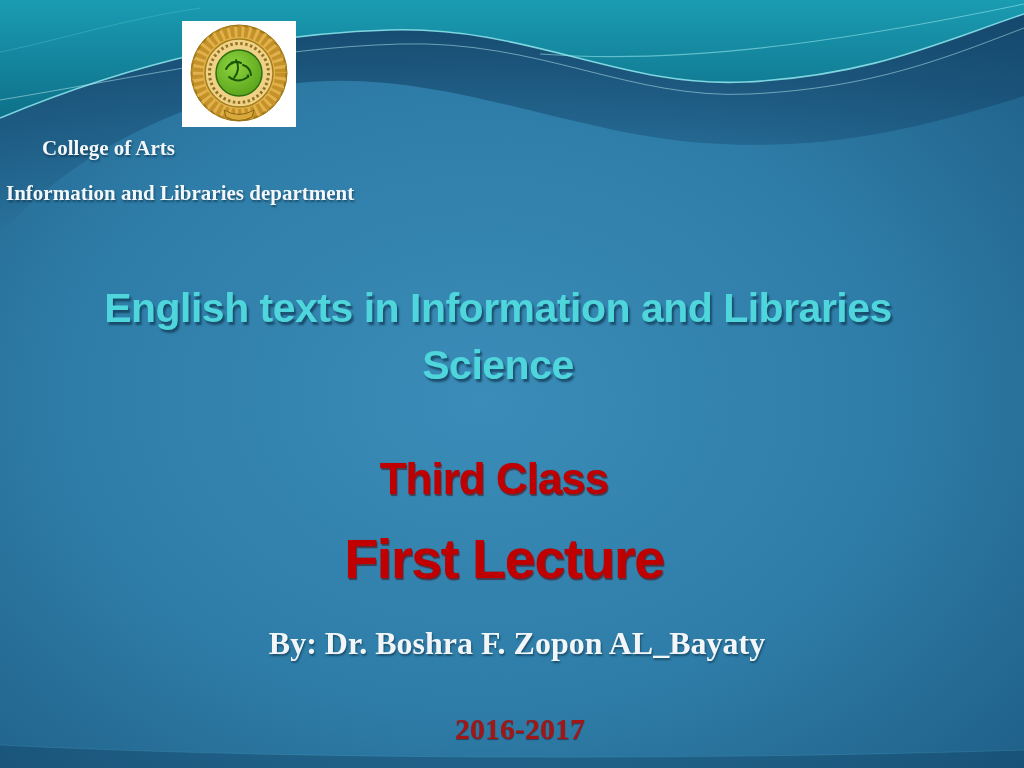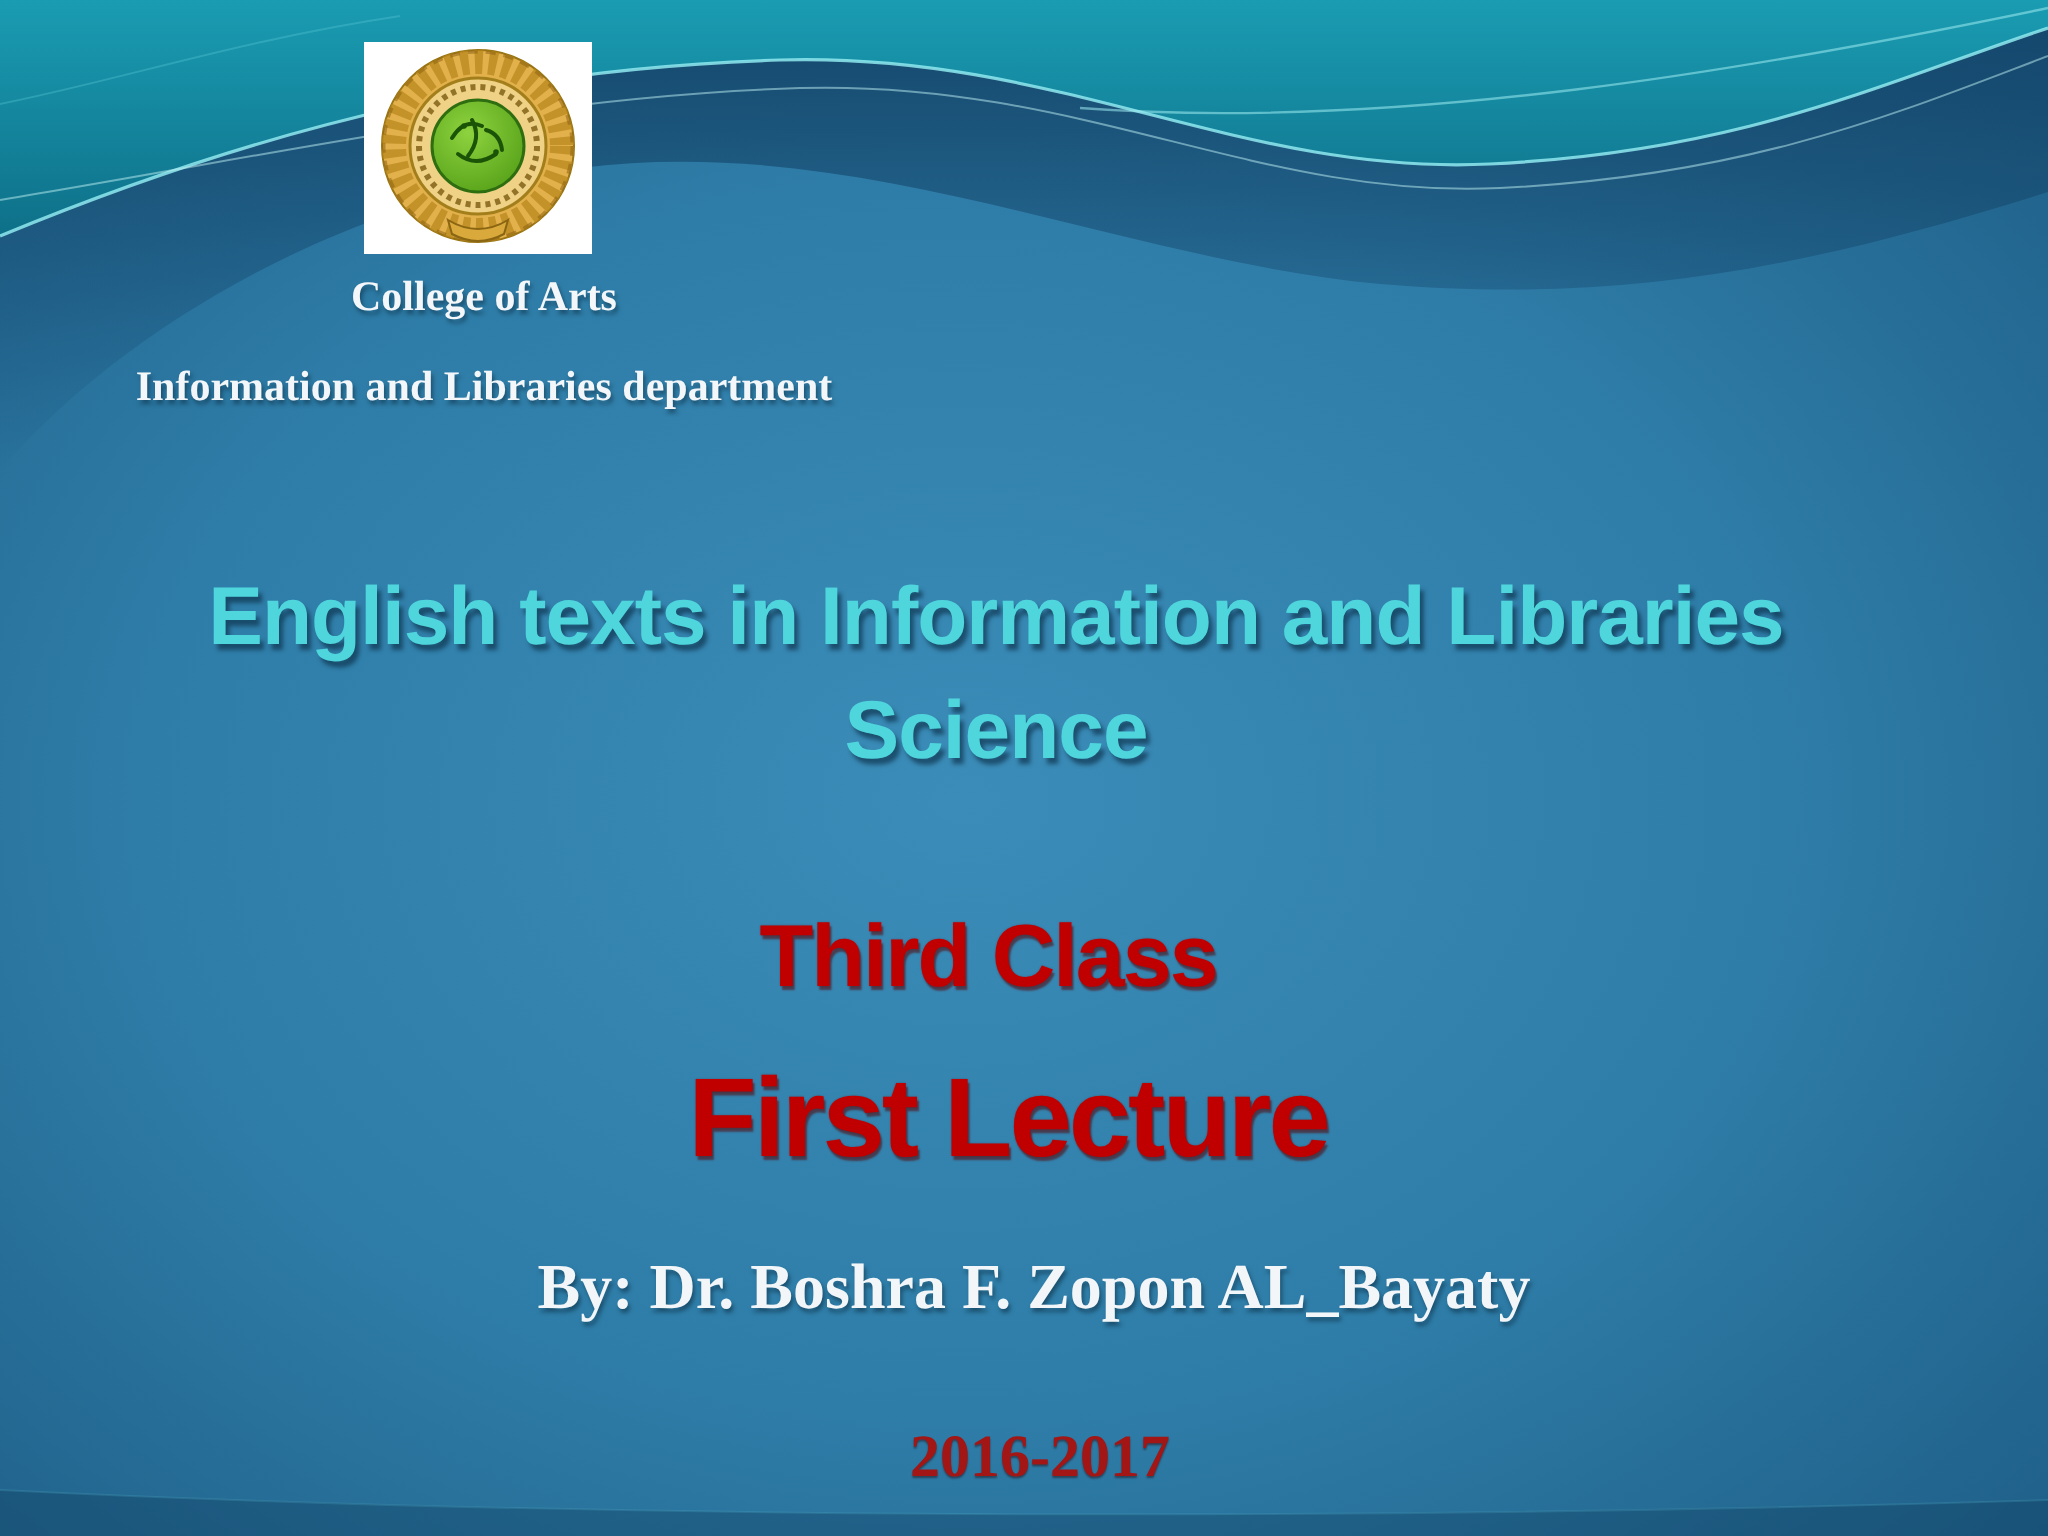--- a/index.html
+++ b/index.html
@@ -25,29 +25,29 @@
     left: 182px;
     top: 21px;
     width: 114px;
     height: 106px;
     background: #ffffff;
   }
   .logo-box svg { width: 100%; height: 100%; display: block; }
 
   .org-line {
     position: absolute;
-    text-align: center;
+    text-align: left;
     color: #f3f7fa;
     font-family: "Liberation Serif", "DejaVu Serif", serif;
     font-weight: bold;
     text-shadow: 1px 2px 2px rgba(10, 40, 60, 0.55);
     white-space: nowrap;
   }
   .college { left: 42px;  top: 136px; width: 400px; font-size: 21px; }
-  .dept    { left: 22px;  top: 181px; width: 440px; font-size: 21px; }
+  .dept    { left: 6px;  top: 181px; width: 440px; font-size: 21px; }
 
   .main-title {
     position: absolute;
     left: -14px;
     top: 280px;
     width: 1024px;
     text-align: center;
     color: #4fd6dc;
     font-size: 41px;
     font-weight: bold;

